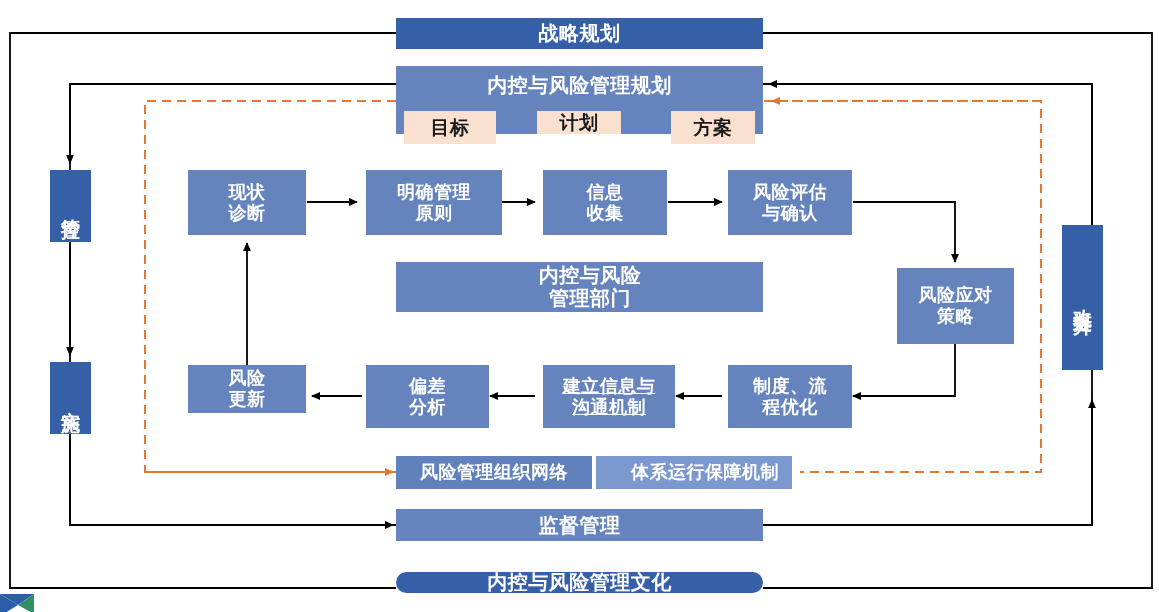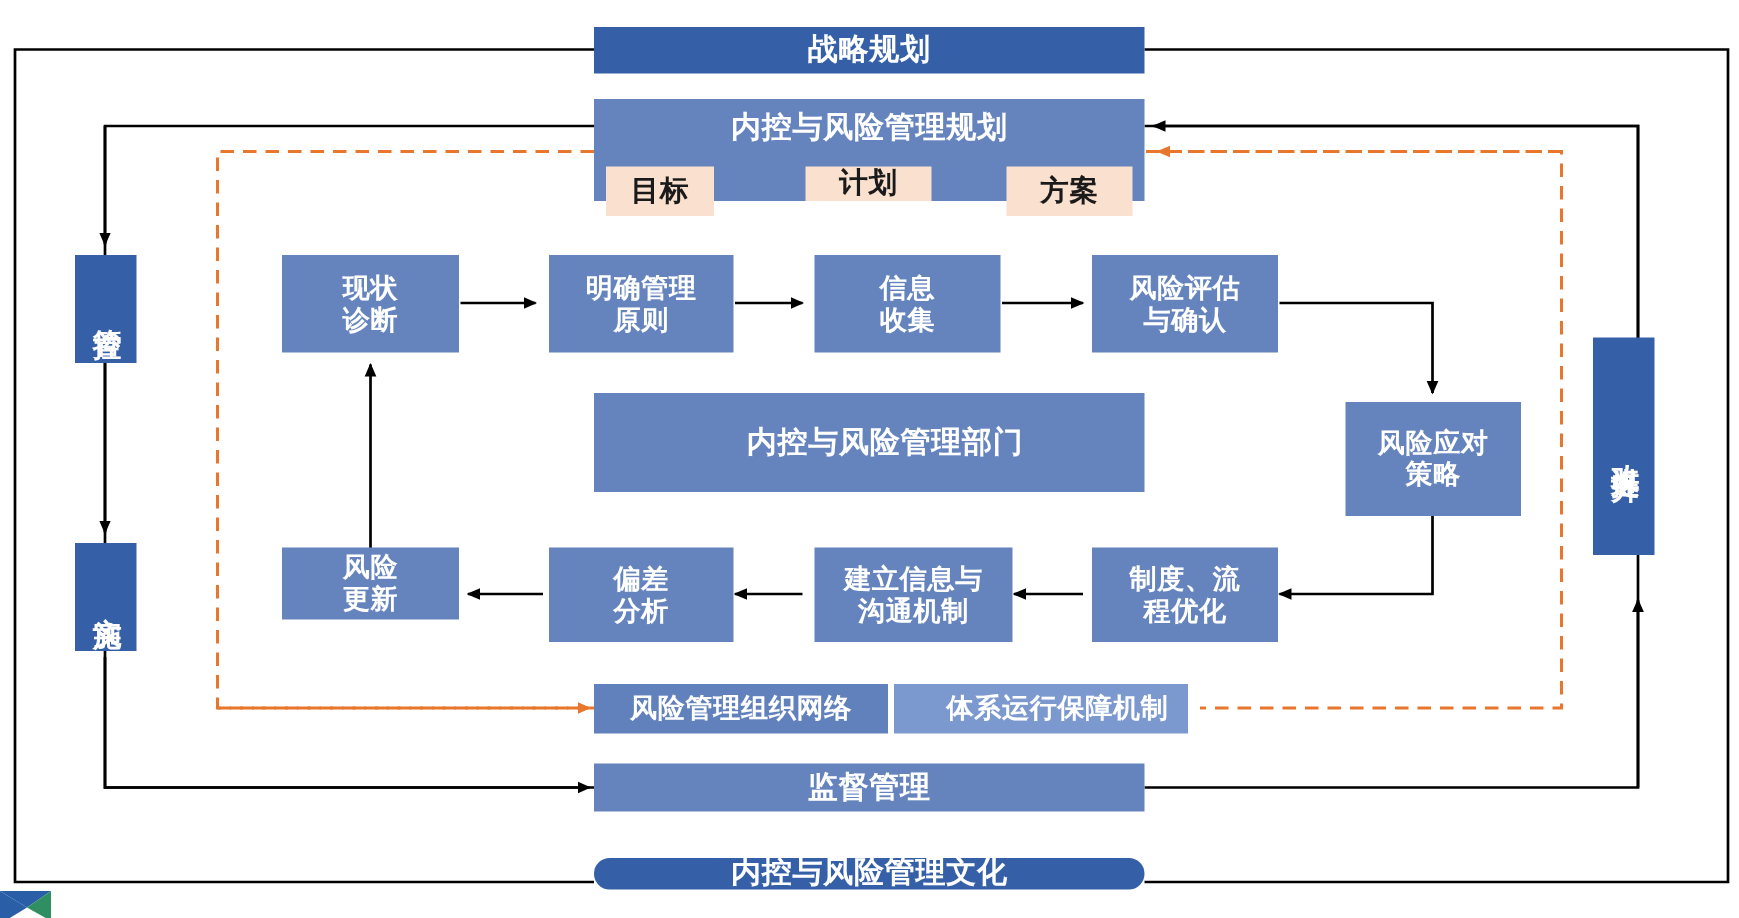--- a/index.html
+++ b/index.html
@@ -94,65 +94,65 @@
   <svg class="logo" viewBox="0 0 46 24" xmlns="http://www.w3.org/2000/svg">
     <path d="M0,2 L34,2 L18,13 Z" fill="#2a5fa8"></path>
     <path d="M18,13 L34,2 L34,22 Z" fill="#2f8f63"></path>
     <path d="M0,2 L18,13 L0,24 Z" fill="#2a5fa8"></path>
   </svg>
 
   <div class="box mid f20" style="left:396px;top:66px;width:367px;height:68px;align-items:flex-start;padding-top:8px;">内控与风险管理规划</div>
 
   <div class="box dark f20" style="left:396px;top:18px;width:367px;height:31px;">战略规划</div>
 
-  <div class="box peach f19" style="left:404px;top:111px;width:72px;height:33px;">目标</div>
+  <div class="box peach f19" style="left:404px;top:111px;width:92px;height:33px;">目标</div>
   <div class="box peach f19" style="left:537px;top:111px;width:84px;height:23px;">计划</div>
   <div class="box peach f19" style="left:671px;top:111px;width:84px;height:33px;">方案</div>
 
   <div class="box dark f19 vert" style="left:50px;top:170px;width:41px;height:72px;">管控</div>
   <div class="box dark f19 vert" style="left:50px;top:362px;width:41px;height:72px;">实施</div>
 
   <div class="box dark f19 vert" style="left:1062px;top:225px;width:41px;height:145px;">改进提升</div>
 
   <div class="box mid f18" style="left:188px;top:170px;width:118px;height:65px;flex-direction:column;">
     <span>现状</span>
     <span>诊断</span>
   </div>
-  <div class="box mid f18" style="left:366px;top:170px;width:123px;height:65px;flex-direction:column;">
+  <div class="box mid f18" style="left:366px;top:170px;width:136px;height:65px;flex-direction:column;">
     <span>明确管理</span>
     <span>原则</span>
   </div>
   <div class="box mid f18" style="left:543px;top:170px;width:124px;height:65px;flex-direction:column;">
     <span>信息</span>
     <span>收集</span>
   </div>
   <div class="box mid f18" style="left:728px;top:170px;width:124px;height:65px;flex-direction:column;">
     <span>风险评估</span>
     <span>与确认</span>
   </div>
 
   <div class="box mid f18" style="left:897px;top:268px;width:117px;height:76px;flex-direction:column;">
     <span>风险应对</span>
     <span>策略</span>
   </div>
 
-  <div class="box mid f20" style="left:396px;top:262px;width:367px;height:66px;flex-direction:row;padding-left:21px;">
+  <div class="box mid f20" style="left:396px;top:262px;width:367px;height:50px;flex-direction:column;padding-left:21px;">
     <span>内控与风险</span>
     <span>管理部门</span>
   </div>
 
   <div class="box mid f18" style="left:188px;top:365px;width:118px;height:48px;flex-direction:column;">
     <span>风险</span>
     <span>更新</span>
   </div>
   <div class="box mid f18" style="left:366px;top:365px;width:123px;height:63px;flex-direction:column;">
     <span>偏差</span>
     <span>分析</span>
   </div>
-  <div class="box mid f18" style="left:543px;top:365px;width:132px;height:63px;flex-direction:column;">
+  <div class="box mid f18" style="left:543px;top:365px;width:132px;height:63px;flex-direction:column;text-decoration:underline;">
     <span>建立信息与</span>
     <span>沟通机制</span>
   </div>
   <div class="box mid f18" style="left:728px;top:365px;width:124px;height:63px;flex-direction:column;">
     <span>制度、流</span>
     <span>程优化</span>
   </div>
 
   <div class="box mid2 f18" style="left:396px;top:456px;width:196px;height:33px;">风险管理组织网络</div>
   <div class="box midlight f18" style="left:596px;top:456px;width:196px;height:33px;padding-left:22px;">体系运行保障机制</div>

